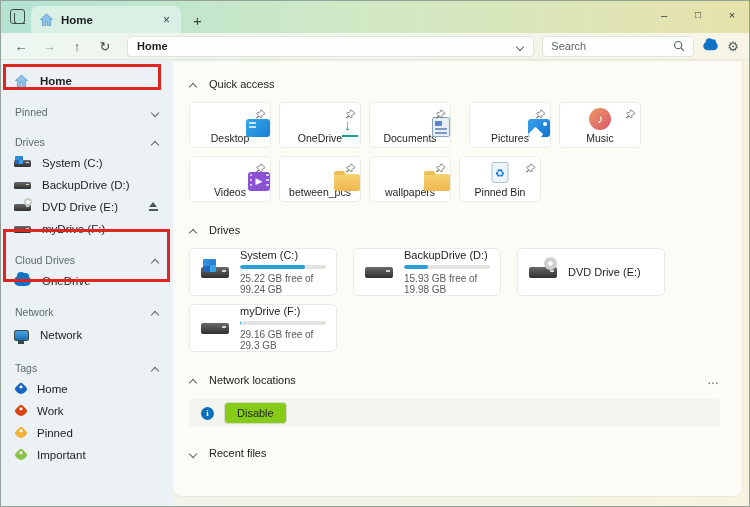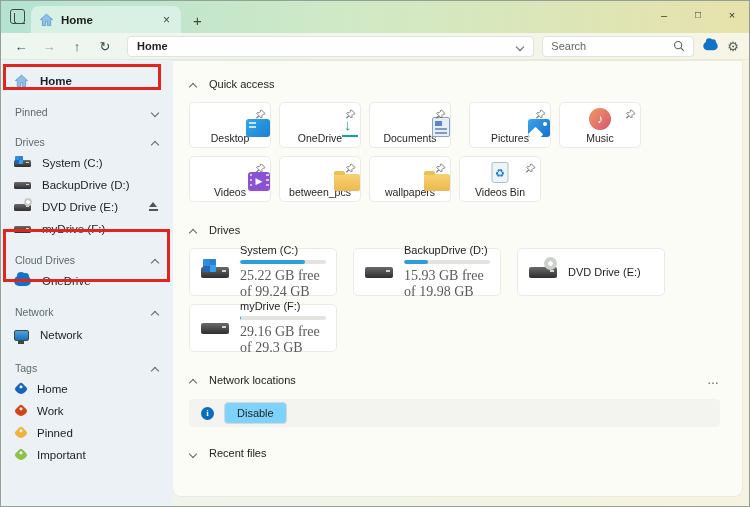--- a/index.html
+++ b/index.html
@@ -106,28 +106,28 @@
           display:flex; align-items:center; padding:0 10px; gap:10px; }
   .dicon{ width:30px; flex:none; display:flex; justify-content:center; }
   .hdd.big{ width:28px; height:11px; border-radius:2px; }
   .hdd.big::after{ width:4px; height:2px; right:3px; top:3px; }
   .hdd.big.sys::before{ width:13px; height:13px; top:-8px; left:2px; }
   .hdd.big.disc::before{ width:13px; height:13px; top:-10px; right:0; background:radial-gradient(circle at 50% 50%, #fff 0 2px, #cdd1cd 2.5px 6px); }
   .dinfo{ flex:1; }
   .dname{ font-size:11px; color:#1d1d1d; margin-bottom:4px; }
   .dbar{ height:4px; background:#e3e3e0; border-radius:2px; overflow:hidden; margin-bottom:4px; }
   .dfill{ height:100%; background:#2b9fd8; border-radius:2px; }
-  .dcap{ font-size:14px; color:#5a5a5a;font-family:Liberation Serif, serif; }
+  .dcap{ font-size:10px; color:#5a5a5a; }
   
   .banner{ margin:9px 6px 0 6px; height:28px; background:#f3f4f0; border-radius:4px; display:flex; align-items:center;
            padding:0 5px 0 12px; gap:10px; }
   .info-ico{ width:13px; height:13px; border-radius:50%; background:#0a6ebd; color:#fff; font-size:9px; font-weight:bold;
              text-align:center; line-height:13px; font-family:"Liberation Serif",serif; }
   .banner .msg{ flex:1; font-size:11px; color:#252525; }
-  .btn{ height:22px; padding:0 12px; background:#7dd3fc; border:1px solid #d8d8d3; border-radius:4px;
+  .btn{ height:22px; padding:0 12px; background:#84cc16; border:1px solid #d8d8d3; border-radius:4px;
         font-size:11px; color:#1f1f1f; line-height:20px; }
   .spacer16{ height:16px; } .spacer12{ height:12px; }
 </style>
 </head>
 <body>
 
 <div class="window">
 
   <div class="tabbar">
     <span class="winicon"></span>
@@ -309,21 +309,21 @@
           <span class="pin"><svg width="11" height="11" viewBox="0 0 16 16">
                 <path d="M9.5 1.5l5 5-1.2 1.2-1-.3-2.3 2.3.3 2.2-1.2 1.2-3-3-3.4 3.4-.7-.7 3.4-3.4-3-3 1.2-1.2 2.2.3 2.3-2.3-.3-1z" fill="none" stroke="#555" stroke-width="1.1"></path>
               </svg></span>
           <span class="tlabel">wallpapers</span>
         </div>
         <div class="tile">
           <span class="ticon i-bin"><span class="rec">♻</span></span>
           <span class="pin"><svg width="11" height="11" viewBox="0 0 16 16">
                 <path d="M9.5 1.5l5 5-1.2 1.2-1-.3-2.3 2.3.3 2.2-1.2 1.2-3-3-3.4 3.4-.7-.7 3.4-3.4-3-3 1.2-1.2 2.2.3 2.3-2.3-.3-1z" fill="none" stroke="#555" stroke-width="1.1"></path>
               </svg></span>
-          <span class="tlabel">Videos Bin</span>
+          <span class="tlabel">Pinned Bin</span>
         </div>
       </div>
 
       <div class="spacer12"></div>
       <div class="sec-head">
         <span class="chev up"></span>
         <span class="lbl">Drives</span>
       </div>
 
       <div class="cards">

